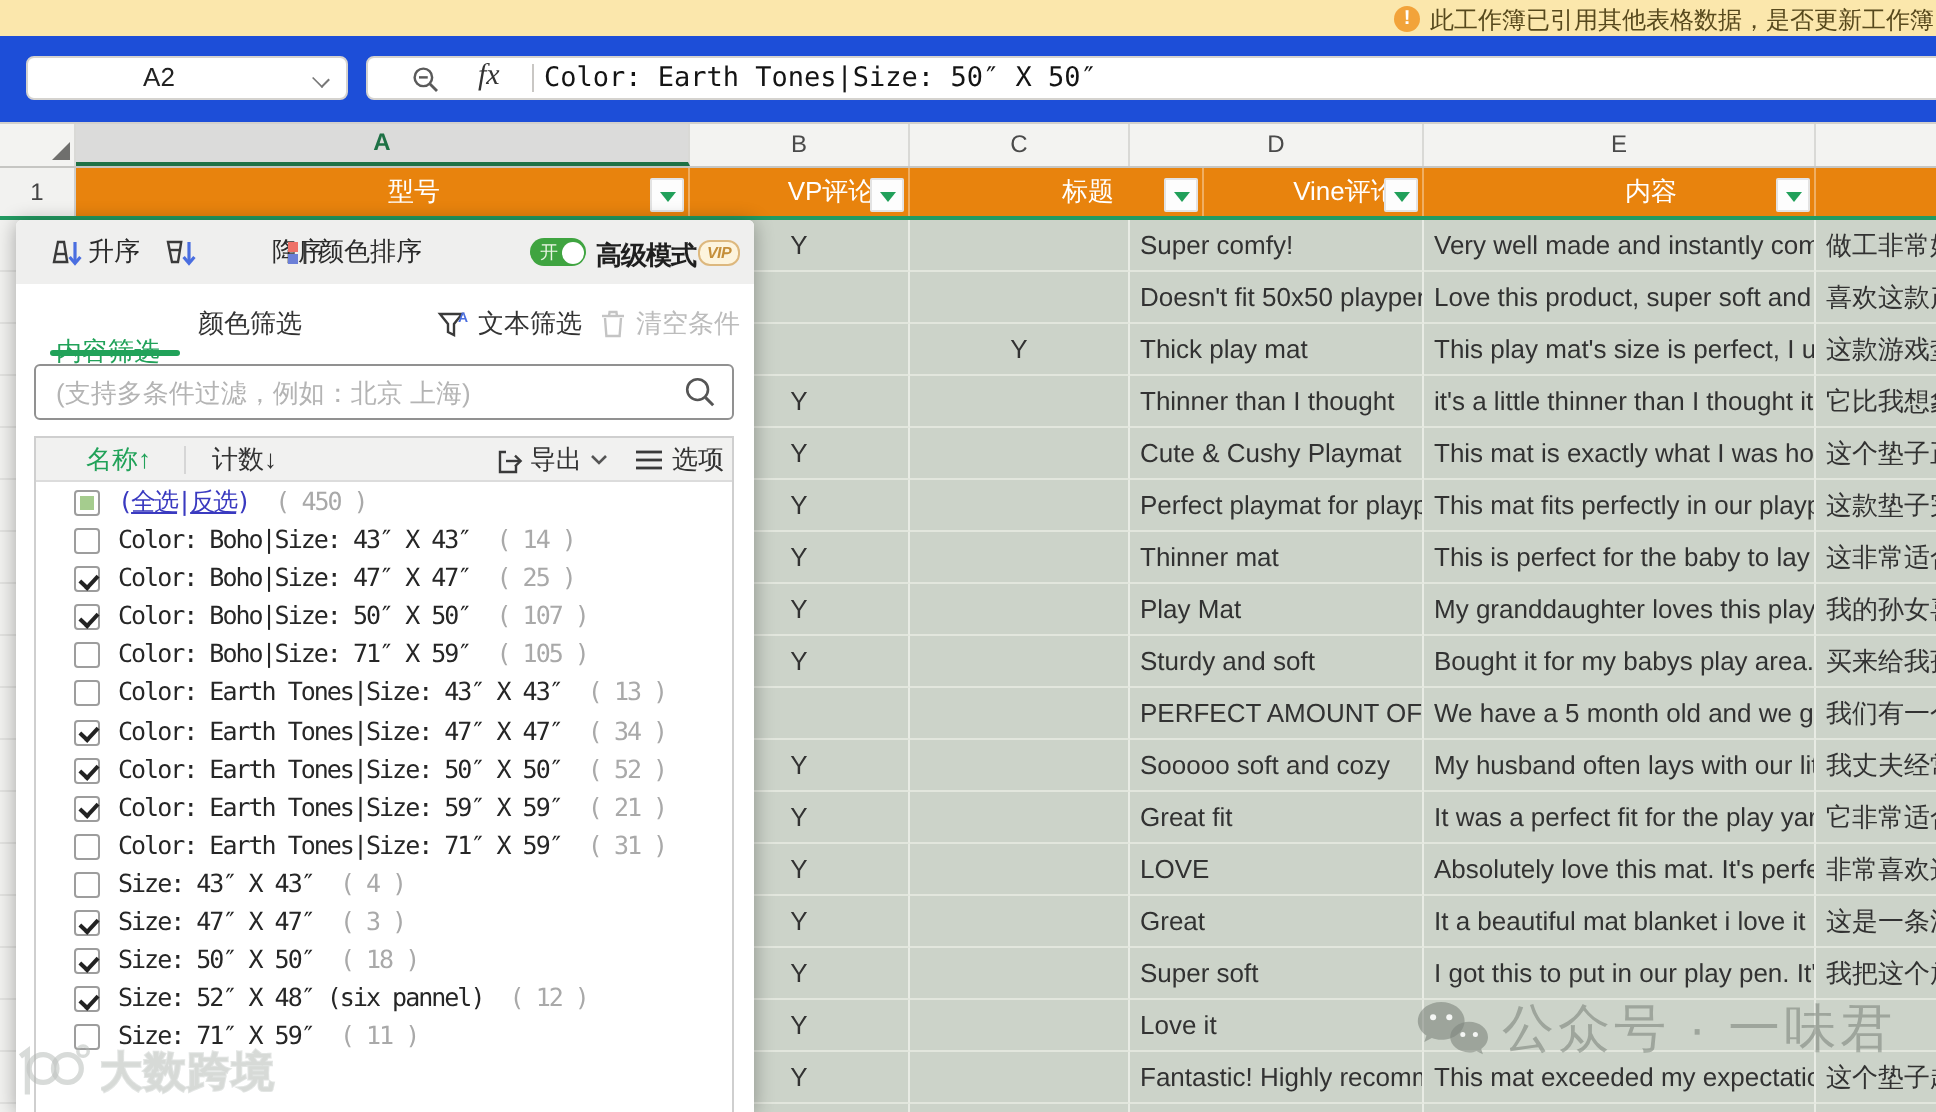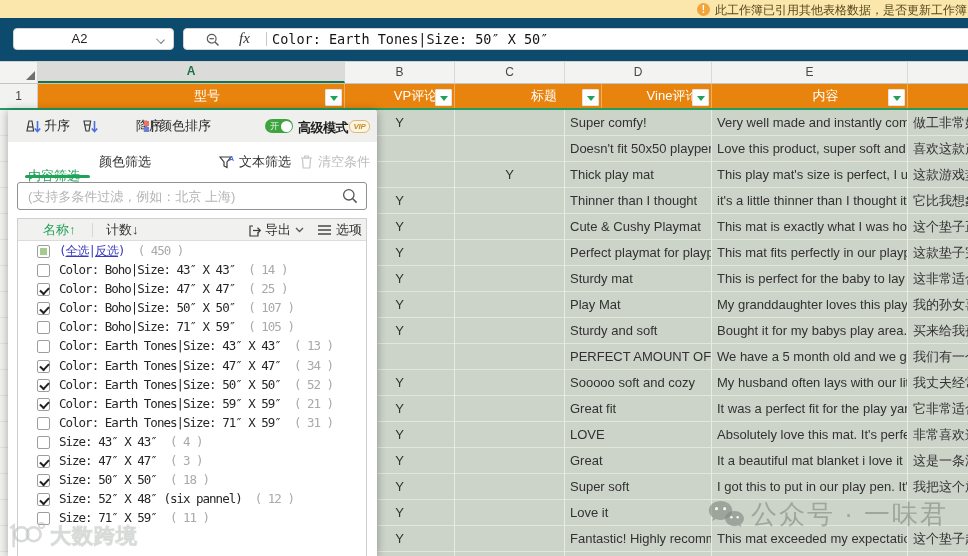--- a/index.html
+++ b/index.html
@@ -7,21 +7,21 @@
 body { font-family:"Liberation Sans", sans-serif; position:relative; background:#e6e4e1; }
 .mono { font-family:"DejaVu Sans Mono","Liberation Mono",monospace; }
 
 
 .notif { position:absolute; left:0; top:0; width:968px; height:18px; background:#fbe7ac; overflow:hidden; }
 .notif-icon { position:absolute; left:697px; top:3px; width:13px; height:13px; border-radius:50%;
   background:#f2a33a; color:#fff; font-size:10px; font-weight:bold; text-align:center; line-height:13px; }
 .notif-text { position:absolute; left:715px; top:2px; font-size:12px; color:#57491d; white-space:nowrap; }
 
 
-.toolbar { position:absolute; left:0; top:18px; width:968px; height:44px; background:#0c4a6e; border-bottom:1px solid #d2d0cc; }
+.toolbar { position:absolute; left:0; top:18px; width:968px; height:44px; background:#1d4ed8; border-bottom:1px solid #d2d0cc; }
 .namebox { position:absolute; left:13px; top:10px; width:161px; height:22px; background:#fff;
   border:1px solid #d5d3cf; border-radius:4px; }
 .namebox-val { position:absolute; left:0; right:28px; top:0; line-height:20px; text-align:center; font-size:13px; color:#222; }
 .namebox-chev { position:absolute; right:8px; top:6px; width:8px; height:8px; }
 .namebox-chev::before { content:""; position:absolute; left:0; top:1px; width:6px; height:6px;
   border-right:1.4px solid #777; border-bottom:1.4px solid #777; transform:rotate(45deg) scale(1,0.8); }
 .formulabox { position:absolute; left:183px; top:10px; width:790px; height:22px; background:#fff;
   border:1px solid #d5d3cf; border-radius:4px; }
 .fb-zoom { position:absolute; left:22px; top:4px; width:14px; height:14px; }
 .fb-fx { position:absolute; left:55px; top:1px; font-family:"Liberation Serif",serif; font-style:italic; font-size:15px; color:#333; }
@@ -249,21 +249,21 @@
         <div class="gcell ctr" style="width: 110px;"></div>
         <div class="gcell lft" style="width: 147px;">Perfect playmat for playpen</div>
         <div class="gcell lft" style="width: 196px;">This mat fits perfectly in our playpen</div>
         <div class="gcell lft" style="width: 130px;">这款垫子完</div>
       </div>
       <div class="grow">
         <div class="gcell gut" style="width: 38px;"></div>
         <div class="gcell ctr" style="width: 307px;"></div>
         <div class="gcell ctr" style="width: 110px;">Y</div>
         <div class="gcell ctr" style="width: 110px;"></div>
-        <div class="gcell lft" style="width: 147px;">Sturdy mat</div>
+        <div class="gcell lft" style="width: 147px;">Thinner mat</div>
         <div class="gcell lft" style="width: 196px;">This is perfect for the baby to lay and</div>
         <div class="gcell lft" style="width: 130px;">这非常适合</div>
       </div>
       <div class="grow">
         <div class="gcell gut" style="width: 38px;"></div>
         <div class="gcell ctr" style="width: 307px;"></div>
         <div class="gcell ctr" style="width: 110px;">Y</div>
         <div class="gcell ctr" style="width: 110px;"></div>
         <div class="gcell lft" style="width: 147px;">Play Mat</div>
         <div class="gcell lft" style="width: 196px;">My granddaughter loves this play mat</div>

